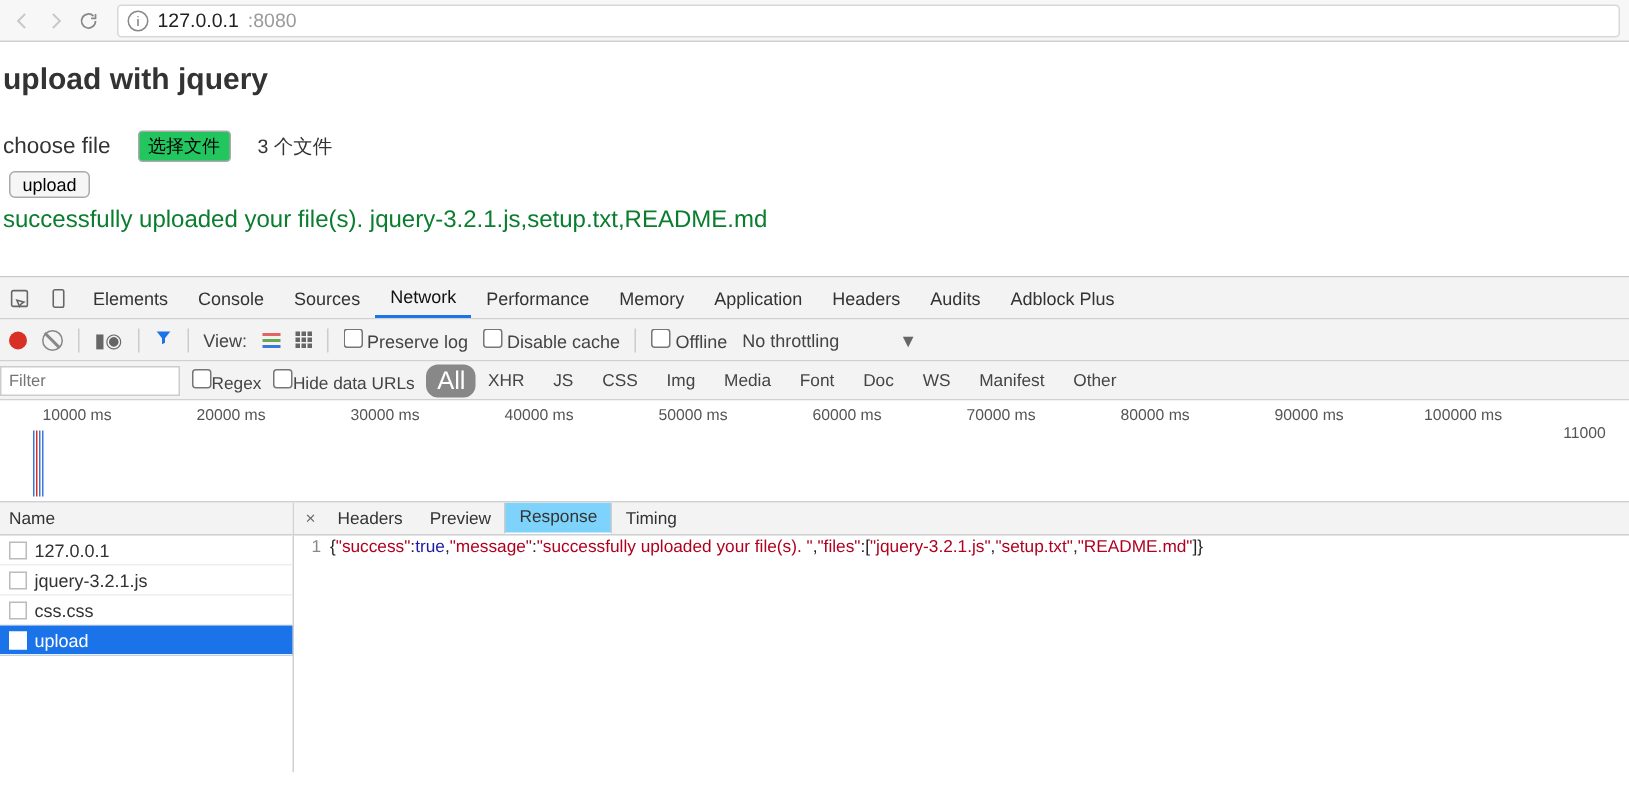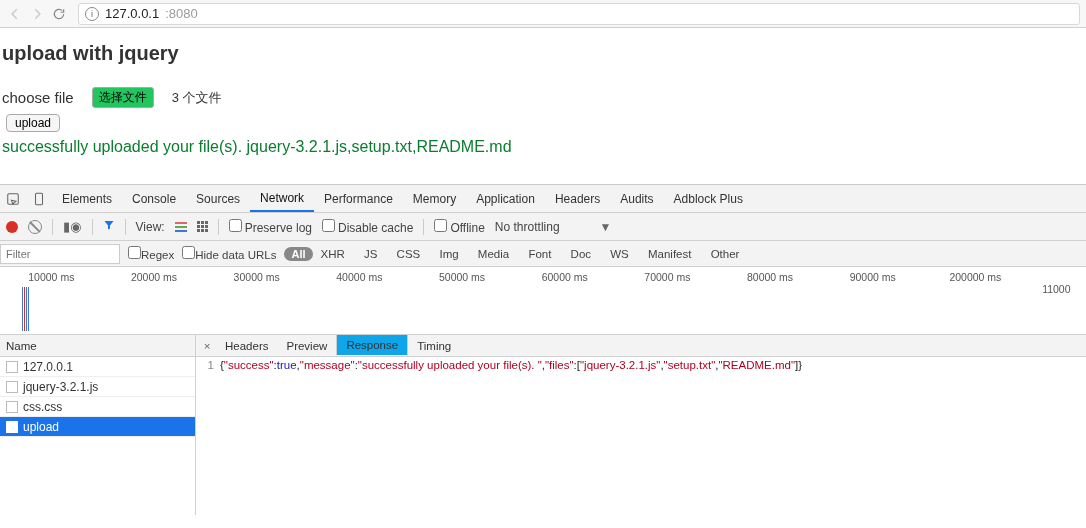--- a/index.html
+++ b/index.html
@@ -44,21 +44,21 @@
 .dt-toolbar .lines span:nth-child(1){background:#e06666;}
 .dt-toolbar .lines span:nth-child(2){background:#6aa84f;}
 .dt-toolbar .lines span:nth-child(3){background:#3c78d8;}
 .dt-toolbar .grid3 { display:grid; grid-template-columns:repeat(3,3px); grid-template-rows:repeat(3,3px); gap:1px;}
 .dt-toolbar .grid3 span{background:#666;}
 .dt-toolbar input[type=checkbox]{margin:0 3px 0 0;}
 .dt-toolbar .tri { margin-left:30px; color:#666; }
 
 .dt-filterbar { display:flex; align-items:center; height:26px; background:#f3f3f3; border-bottom:1px solid #d0d0d0; font-size:11.5px; gap:8px; padding:0 0 0 0; color:#444;}
 .dt-filterbar .finput { height:20px; width:120px; border:1px solid #ccc; padding:0 5px; font-size:11px; background:#fff; }
-.dt-filterbar .pill { background:#888; color:#fff; border-radius:8px; padding:1px 7px; font-size:11px;font-weight:bold; }
+.dt-filterbar .pill { background:#888; color:#fff; border-radius:8px; padding:1px 7px; font-size:17px; }
 .dt-filterbar .ft { }
 
 .dt-timeline { height:68px; border-bottom:1px solid #d0d0d0; position:relative; background:#fff;}
 .dt-timeline .ticks { display:flex; font-size:10.5px; color:#555; padding:4px 0 0 0;}
 .dt-timeline .ticks span { width:104px; text-align:center; }
 .dt-timeline .ticks span:last-child{width:60px; text-align:center;margin-top:12px;}
 .dt-timeline .marks { position:absolute; left:22px; top:20px; height:44px; display:flex; gap:1px;}
 .dt-timeline .marks div{width:1px; background:#3c78d8;}
 .dt-timeline .marks div.r{background:#d93025;}
 
@@ -67,21 +67,21 @@
 .dt-reqlist .hdr { height:22px; display:flex; align-items:center; padding:0 6px; border-bottom:1px solid #d0d0d0; background:#f3f3f3; font-size:11.5px; }
 .dt-reqlist .row { height:20px; display:flex; align-items:center; padding:0 6px; gap:5px; border-bottom:1px solid #eee;}
 .dt-reqlist .row .fi { width:12px; height:12px; border:1px solid #bbb; background:#fff; }
 .dt-reqlist .row.sel { background:#1a73e8; color:#fff; }
 .dt-reqlist .row.sel .fi{border-color:#fff;}
 
 .dt-detail { flex:1; font-size:12px; }
 .dt-detail .tabs { height:22px; display:flex; align-items:center; border-bottom:1px solid #d0d0d0; background:#f3f3f3; font-size:11.5px; padding-left:2px; gap:0;}
 .dt-detail .tabs .close { width:18px; text-align:center; color:#666; }
 .dt-detail .tabs .dtab { padding:0 9px; height:100%; display:flex; align-items:center; }
-.dt-detail .tabs .dtab.active { background:#0ea5e9; border:1px solid #ccc; border-bottom:1px solid #fff; border-top:none;}
+.dt-detail .tabs .dtab.active { background:#7dd3fc; border:1px solid #ccc; border-bottom:1px solid #fff; border-top:none;}
 .dt-detail .body { display:flex; padding:2px 4px; font-family:Menlo,Consolas,monospace; font-size:11.5px;}
 .dt-detail .body .ln { color:#888; width:14px; text-align:right; margin-right:6px; }
 .dt-detail .body .json { white-space:pre; }
 .json .p{color:#222;} .json .k{color:#b00020;} .json .s{color:#b00020;} .json .b{color:#1a1aa6;}
 </style>
 </head>
 <body>
 
 <div class="chrome-bar">
   <div class="navbtn disabled">
@@ -195,21 +195,21 @@
     <div class="ticks" id="timeline-ticks">
         <span>10000 ms</span>
         <span>20000 ms</span>
         <span>30000 ms</span>
         <span>40000 ms</span>
         <span>50000 ms</span>
         <span>60000 ms</span>
         <span>70000 ms</span>
         <span>80000 ms</span>
         <span>90000 ms</span>
-        <span>200000 ms</span>
+        <span>100000 ms</span>
         <span>11000</span>
       </div>
     <div class="marks">
         <div></div>
         <div class="r"></div>
         <div></div>
         <div></div>
       </div>
   </div>
 

